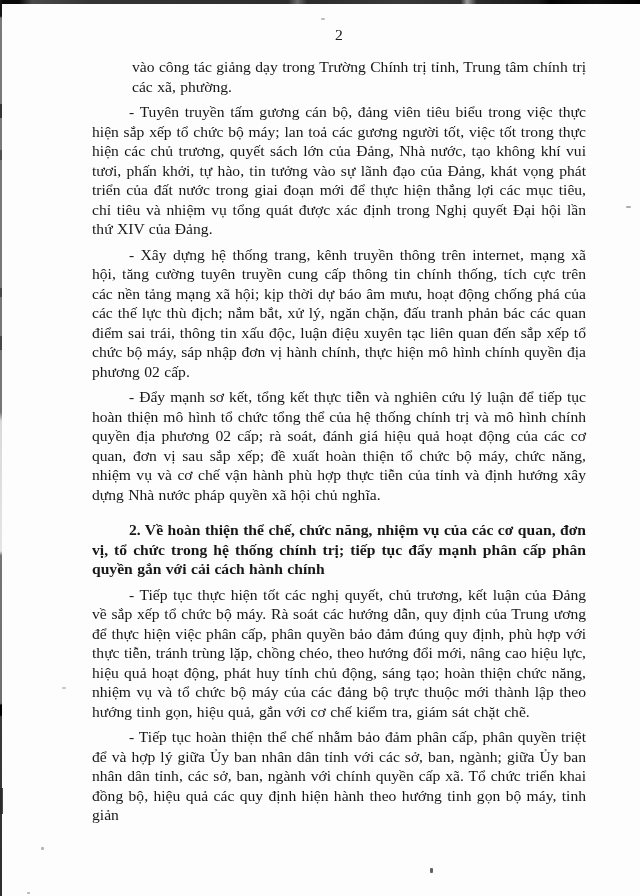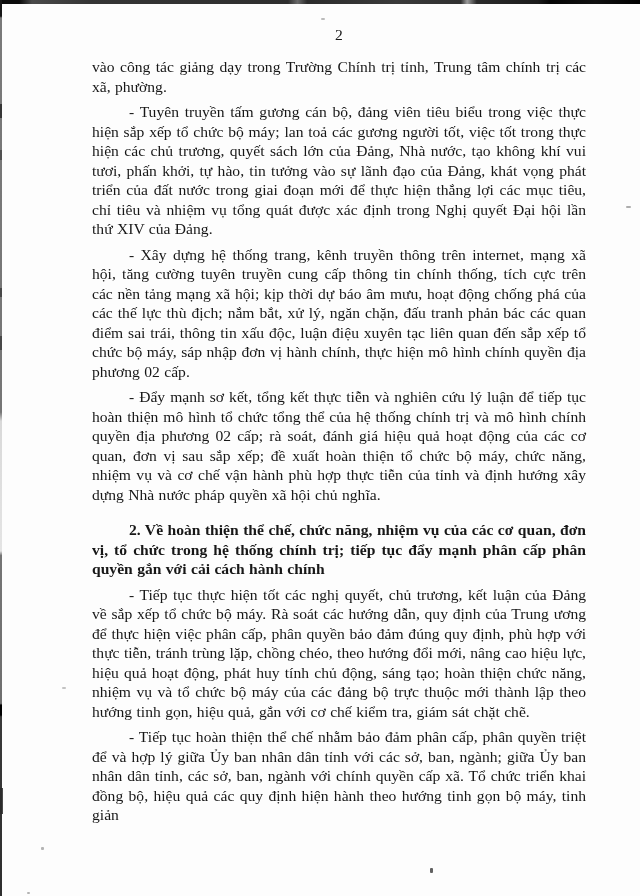--- a/index.html
+++ b/index.html
@@ -72,20 +72,21 @@
     margin-bottom: 13px;
     line-height: 18px;
   }
   .content p {
     margin: 0 0 6px 0;
     text-indent: 37px;
     word-spacing: 0.5px;
   }
   .content p.continuation {
     text-indent: 0;
+    margin-left: 40px;
   }
   .content p.heading {
     font-weight: bold;
     margin-top: 16px;
   }
 </style>
 </head>
 <body>
 
 <div class="page">

